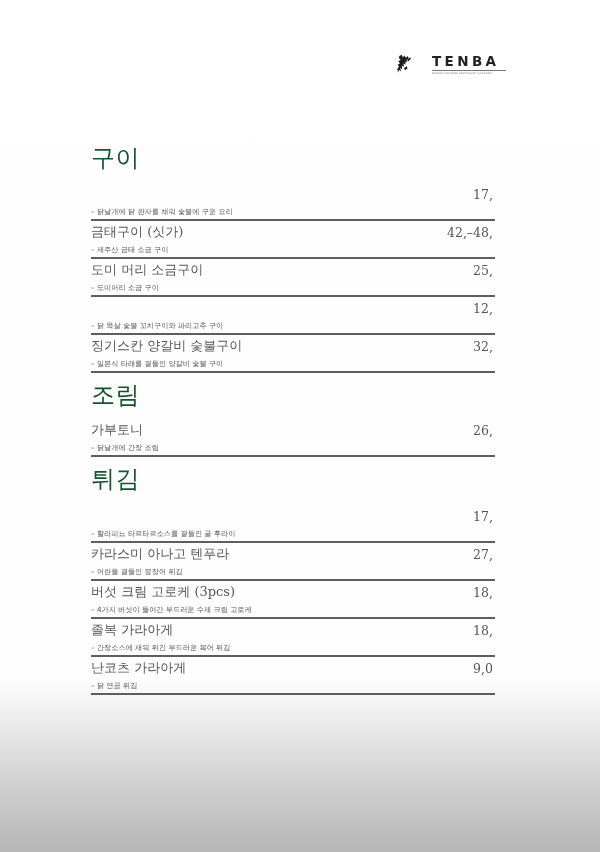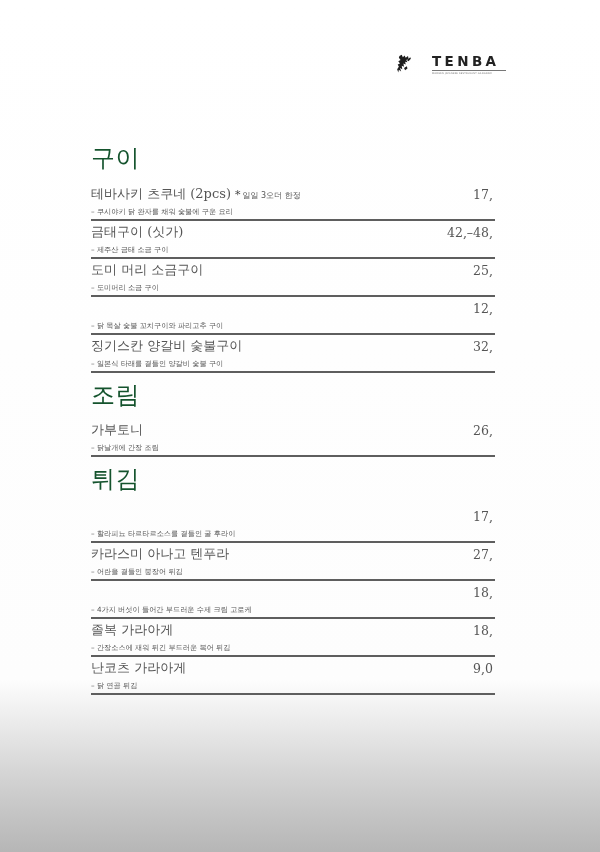--- a/index.html
+++ b/index.html
@@ -63,22 +63,21 @@
   <div class="logo-text-wrap">
     <div class="logo-word">TENBA</div>
     <div class="logo-rule"></div>
     <div class="logo-sub">MODERN JAPANESE RESTAURANT GANGNAM</div>
   </div>
 </div>
 
 <h2 class="section-title" style="top:144px;">구이</h2>
 
 <div class="item" style="top:183px;">
-  <span class="item-name"><span>테바사키 츠쿠네 (2pcs)</span><span class="item-note-star">*</span><span class="item-note">일일 3오더 한정</span></span>
-  <span class="item-desc">– 쿠시야키 닭 완자를 채워 숯불에 구운 요리</span>
+  <span class="item-desc">– 닭날개에 닭 완자를 채워 숯불에 구운 요리</span>
   <span class="item-price">17,</span>
 </div>
 
 <div class="item" style="top:221px;">
   <span class="item-name">금태구이 (싯가)</span>
   <span class="item-desc">– 제주산 금태 소금 구이</span>
   <span class="item-price">42,–48,</span>
 </div>
 
 <div class="item" style="top:259px;">
@@ -113,20 +112,21 @@
   <span class="item-price">17,</span>
 </div>
 
 <div class="item" style="top:543px;">
   <span class="item-name">카라스미 아나고 텐푸라</span>
   <span class="item-desc">– 어란을 곁들인 붕장어 튀김</span>
   <span class="item-price">27,</span>
 </div>
 
 <div class="item" style="top:581px;">
+  <span class="item-name">버섯 크림 고로케 (3pcs)</span>
   <span class="item-desc">– 4가지 버섯이 들어간 부드러운 수제 크림 고로케</span>
   <span class="item-price">18,</span>
 </div>
 
 <div class="item" style="top:619px;">
   <span class="item-name">졸복 가라아게</span>
   <span class="item-desc">– 간장소스에 재워 튀긴 부드러운 복어 튀김</span>
   <span class="item-price">18,</span>
 </div>
 

